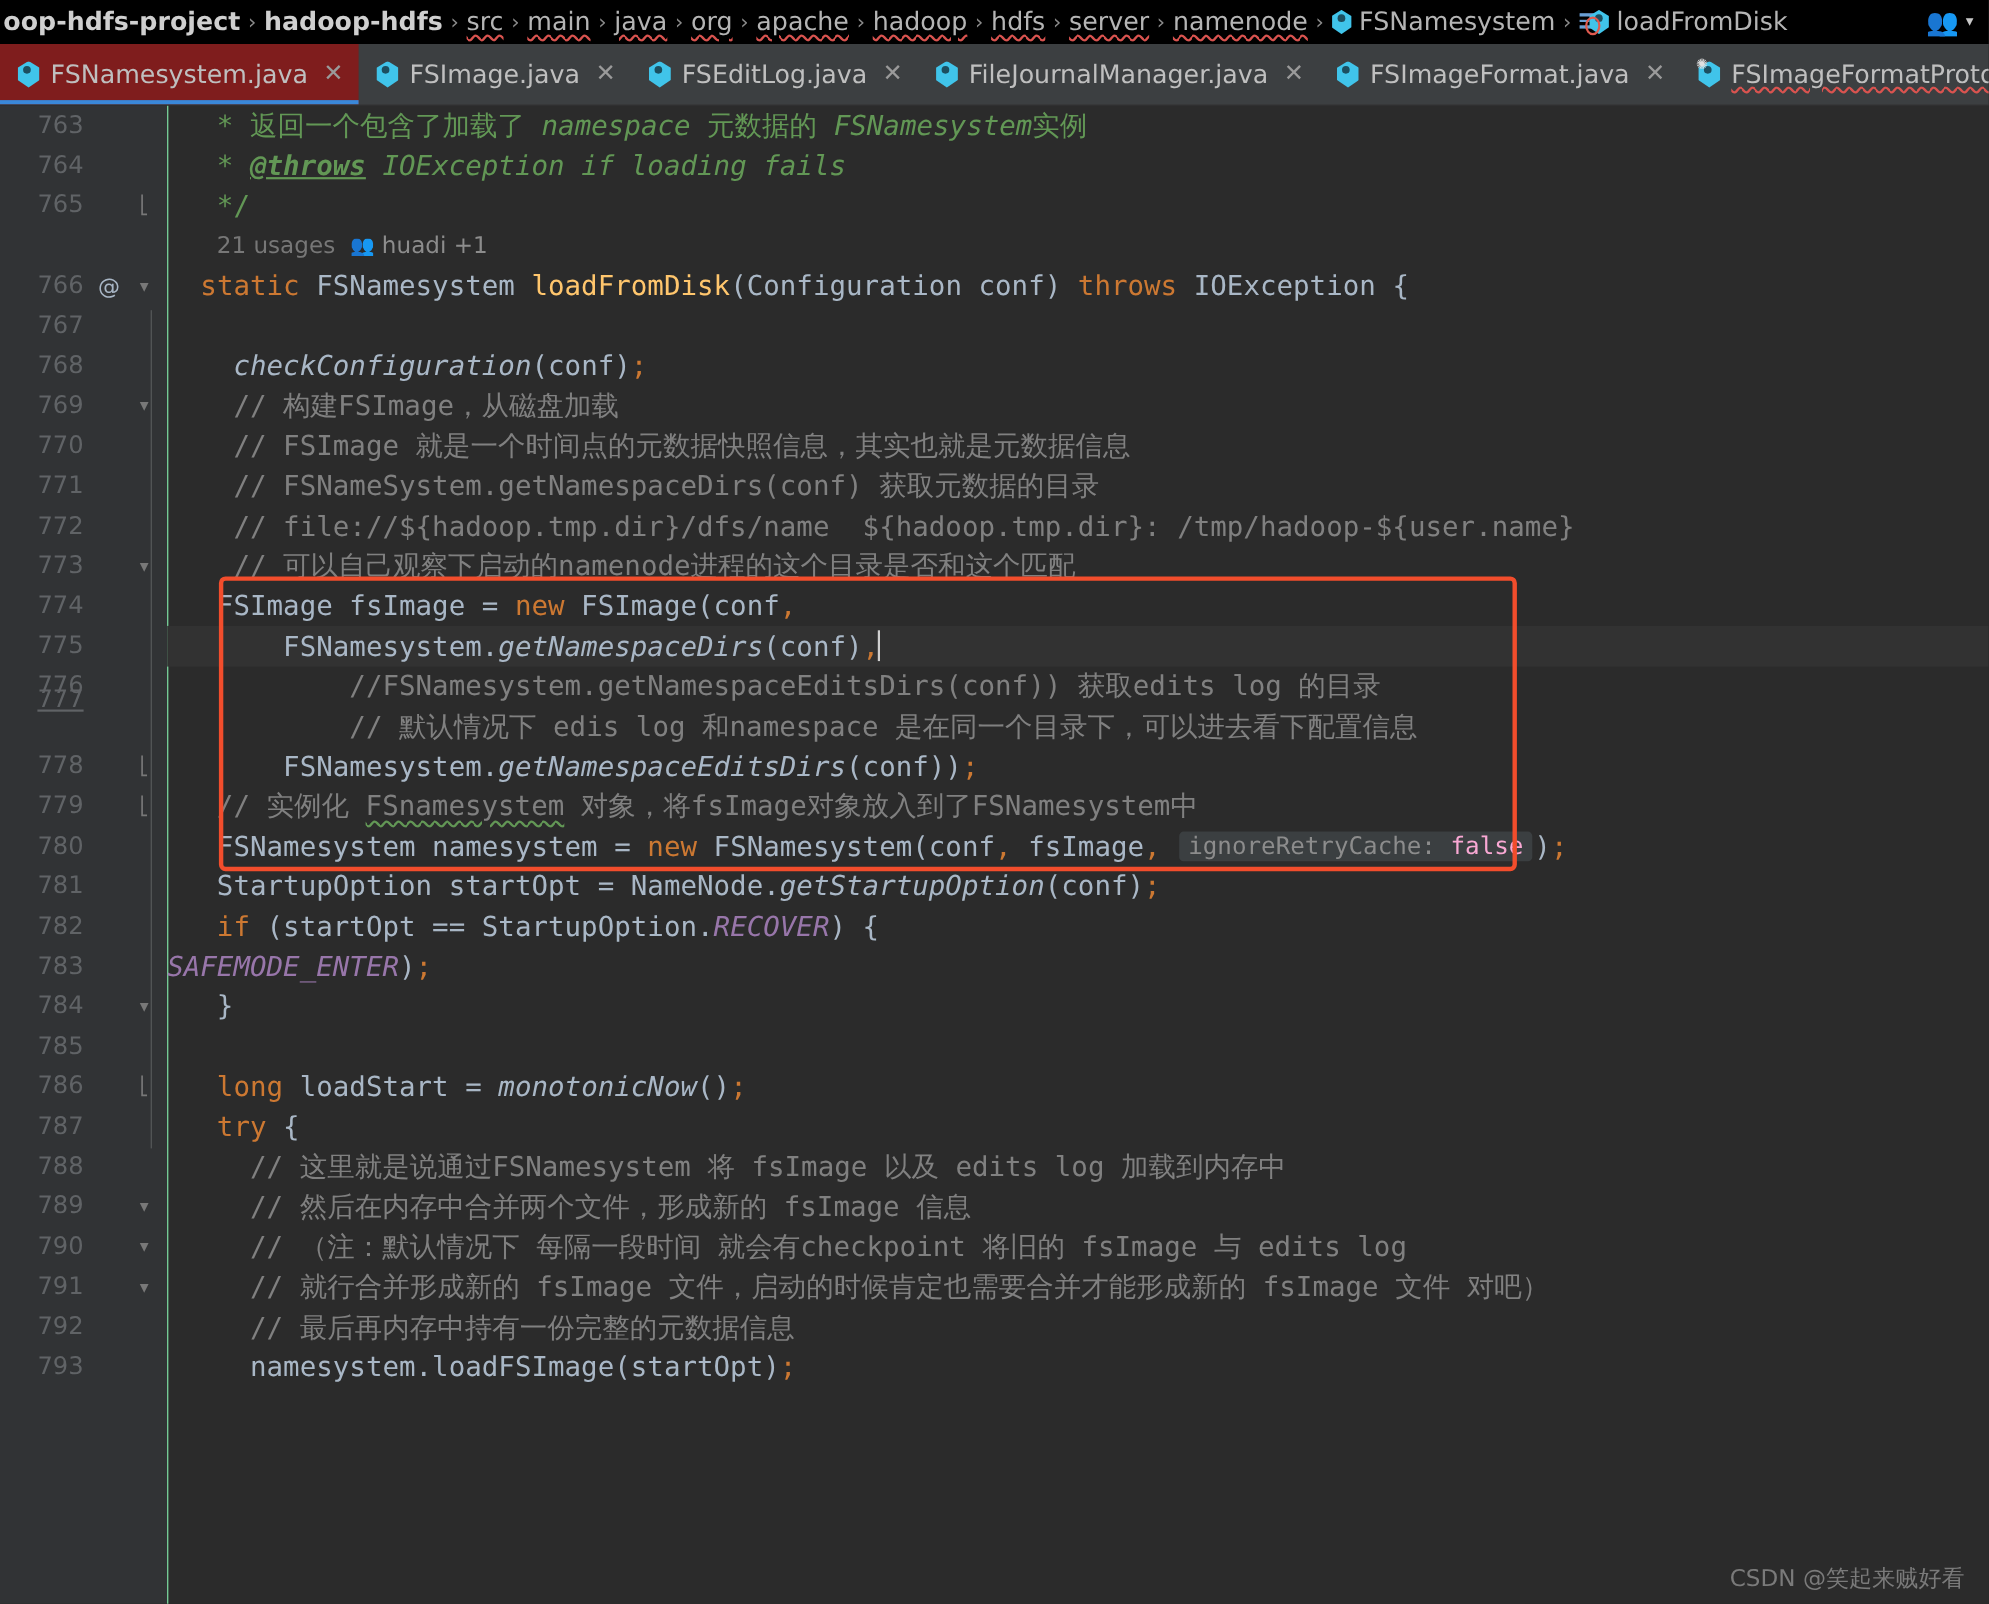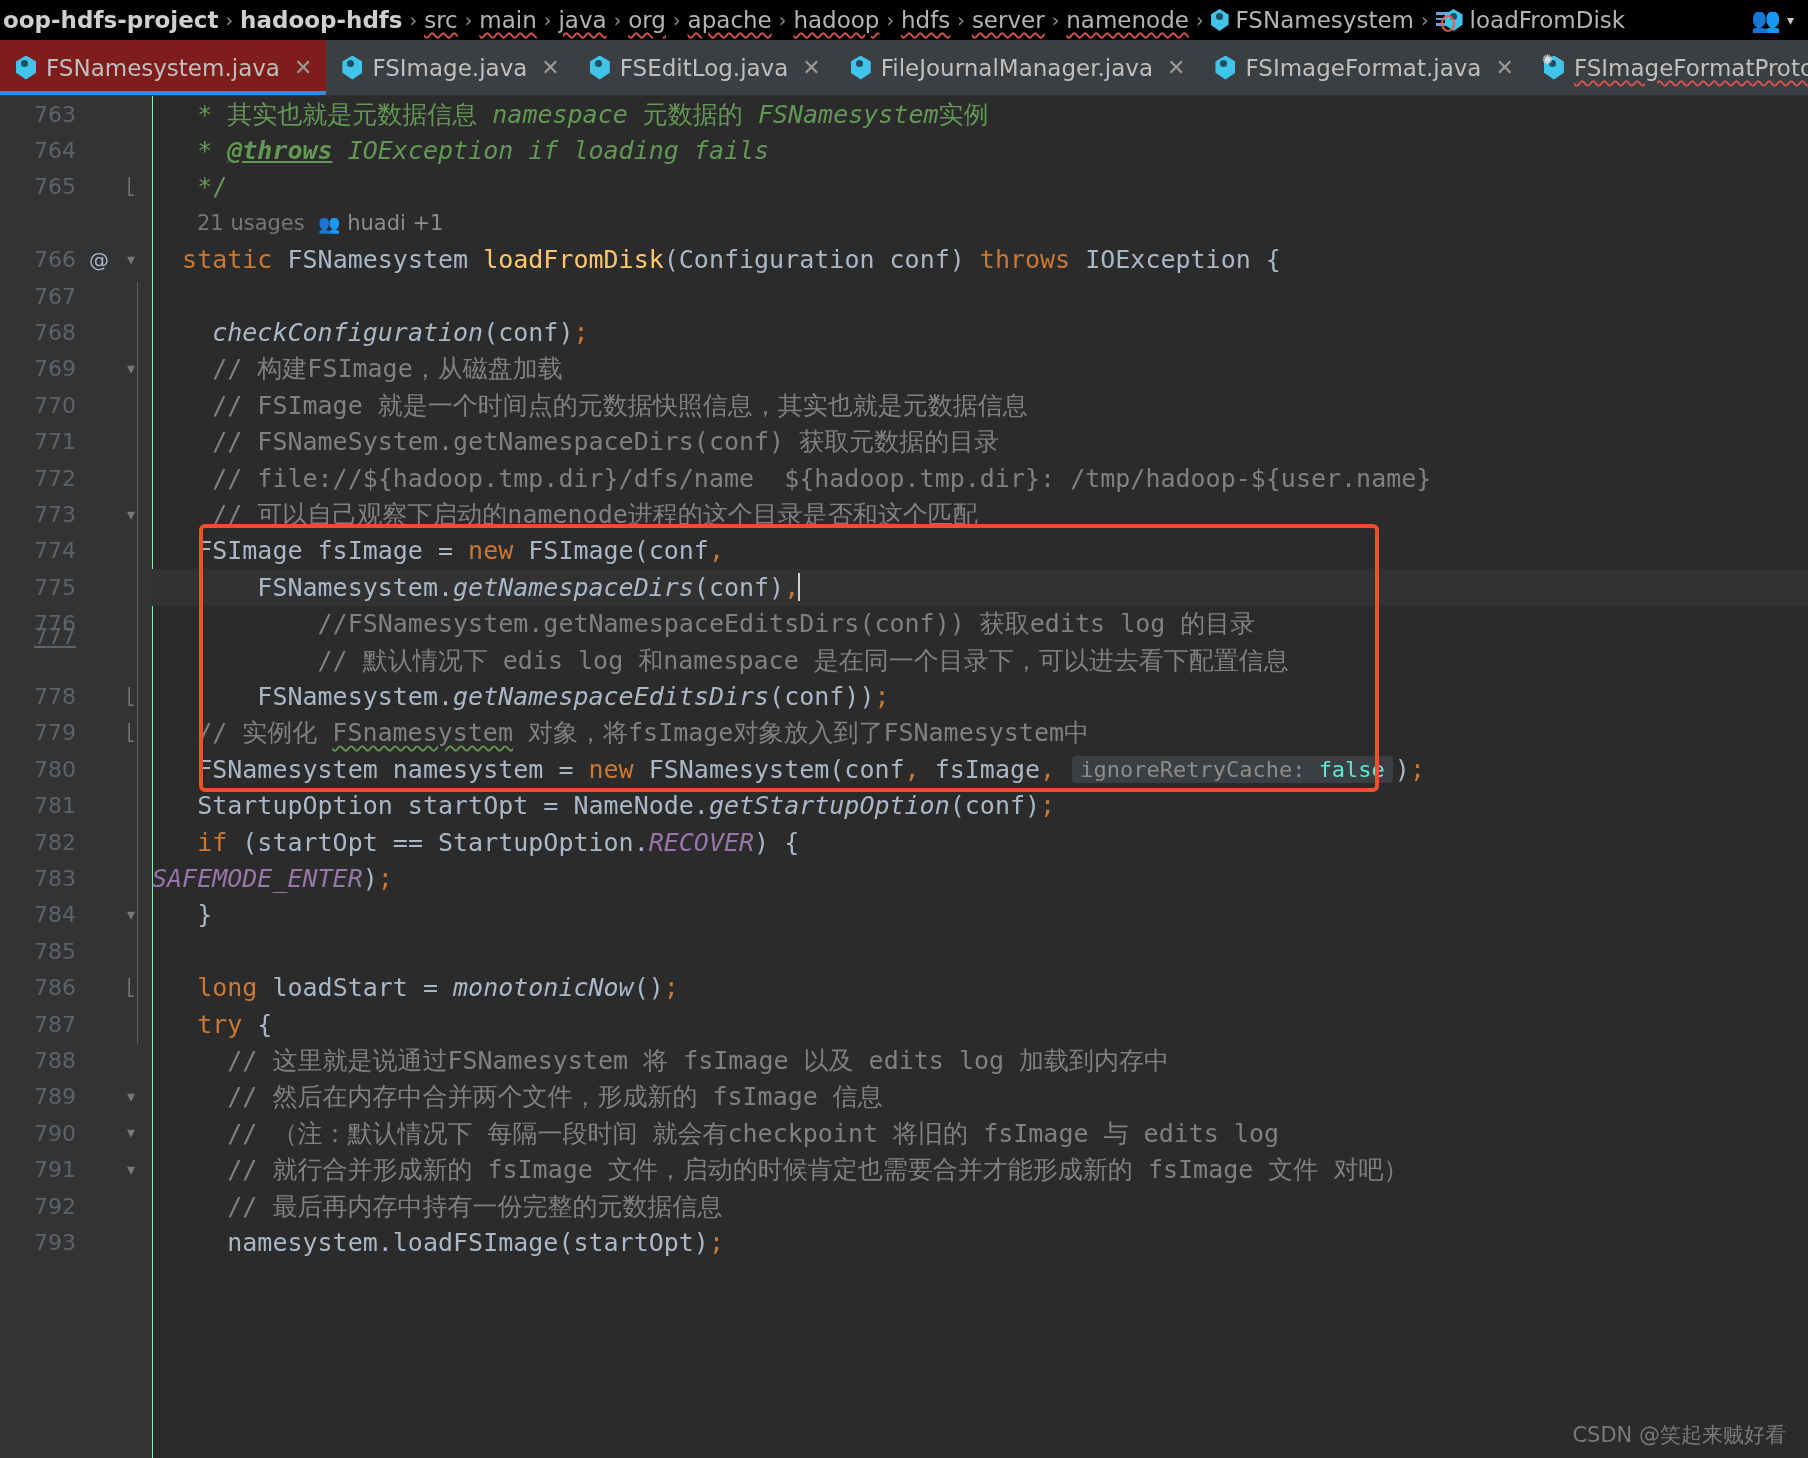--- a/index.html
+++ b/index.html
@@ -279,21 +279,21 @@
   .author-glyph { color: #e782c8; font-size: 18px; }
 
   .inlay {
     background: #3b3f41;
     color: #8c8c8c;
     border-radius: 4px;
     padding: 1px 8px;
     font-size: 22px;
     margin: 0 2px;
   }
-  .inlay .inlay-val { color: #5eead4; }
+  .inlay .inlay-val { color: #f9a8d4; }
 
   .caret {
     display: inline-block;
     width: 2px;
     height: 28px;
     background: #d0d0d0;
     vertical-align: middle;
     margin-left: -1px;
   }
 
@@ -569,21 +569,21 @@
       </div>
     <div class="gutter-line" style="top:1201.2px;">
         <span class="gutter-num"></span>
         <span class="gutter-at"></span>
         <span class="fold"></span>
       </div>
   </div>
 
   <div class="code-area">
 
-    <div class="line" style="top:0px;"><span class="doc">   * 其实也就是元数据信息 </span><span class="doc-i">namespace</span><span class="doc"> 元数据的 </span><span class="doc-i">FSNamesystem</span><span class="doc">实例</span></div>
+    <div class="line" style="top:0px;"><span class="doc">   * 返回一个包含了加载了 </span><span class="doc-i">namespace</span><span class="doc"> 元数据的 </span><span class="doc-i">FSNamesystem</span><span class="doc">实例</span></div>
 
     <div class="line" style="top:36.4px;"><span class="doc">   * </span><span class="doctag">@throws</span><span class="doc"> </span><span class="doc-i">IOException if loading fails</span></div>
 
     <div class="line" style="top:72.8px;"><span class="doc">   */</span></div>
 
     <div class="usages-line" style="top:112px;left:45px;">
       <span>21 usages</span>
       <span class="author">
         <span class="author-glyph">👥</span>
         <span>huadi +1</span>

